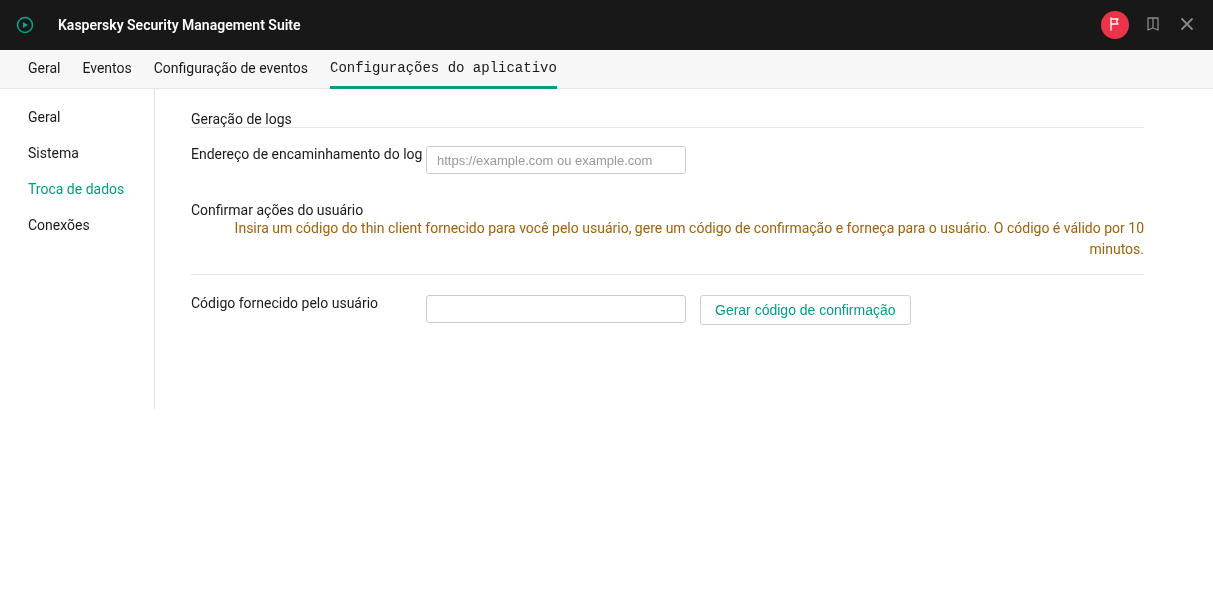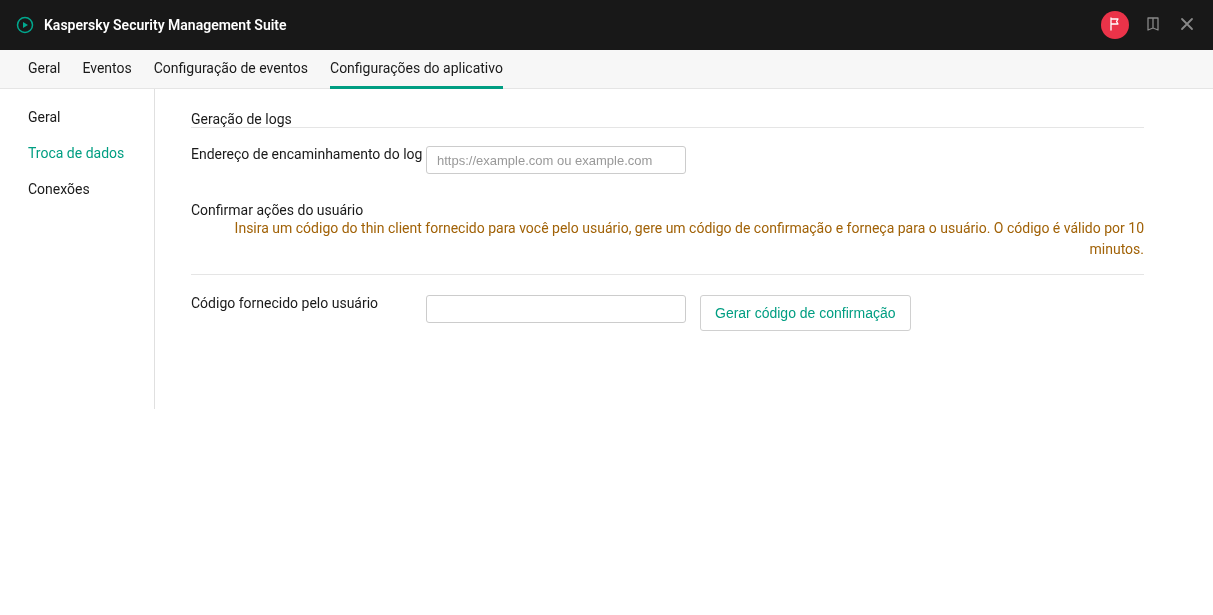--- a/index.html
+++ b/index.html
@@ -17,21 +17,21 @@
       background: #181818;
       height: 50px;
       display: flex;
       align-items: center;
       justify-content: space-between;
       padding: 0 16px;
     }
     .header-left {
       display: flex;
       align-items: center;
-      gap: 10px;
+      gap: 24px;
     }
     .logo-icon {
       width: 18px;
       height: 18px;
       display: flex;
       align-items: center;
       justify-content: center;
     }
     .app-title {
       color: #fff;
@@ -72,20 +72,21 @@
     .tab {
       padding: 10px 0;
       font-size: 14px;
       color: #1a1a1a;
       cursor: pointer;
       border-bottom: 3px solid transparent;
       margin-bottom: -1px;
     }
     .tab.active {
       border-bottom-color: #009e82;
+      font-family: Liberation Mono, monospace;
     }
     .content-wrap {
       display: flex;
     }
     .sidebar {
       width: 155px;
       border-right: 1px solid #e0e0e0;
       padding: 10px 0;
       min-height: 320px;
     }
@@ -140,21 +141,21 @@
       line-height: 1.5;
       margin-bottom: 14px;
       margin-top: -6px;
       text-align: right;
     }
     .divider {
       border-bottom: 1px solid #e5e5e5;
       margin-bottom: 20px;
     }
     .btn-outline {
-      height: 36px;
+      height: 30px;
       padding: 0 14px;
       background: #fff;
       border: 1px solid #d0d0d0;
       border-radius: 3px;
       color: #009e82;
       font-size: 14px;
       cursor: pointer;
       margin-left: 14px;
     }
     .form-row-action {
@@ -203,20 +204,21 @@
 <div class="tabs-bar">
   <div class="tab">Geral</div>
   <div class="tab">Eventos</div>
   <div class="tab">Configuração de eventos</div>
   <div class="tab active">Configurações do aplicativo</div>
 </div>
 
 <div class="content-wrap">
   <div class="sidebar">
     <div class="sidebar-item">Geral</div>
+    <div class="sidebar-item">Sistema</div>
     <div class="sidebar-item active">Troca de dados</div>
     <div class="sidebar-item">Conexões</div>
   </div>
 
   <div class="main">
     <div class="section-title">Geração de logs</div>
     <div class="form-row">
       <div class="form-label">Endereço de encaminhamento do log</div>
       <input class="text-input" type="text" placeholder="https://example.com ou example.com" style="">
     </div>

